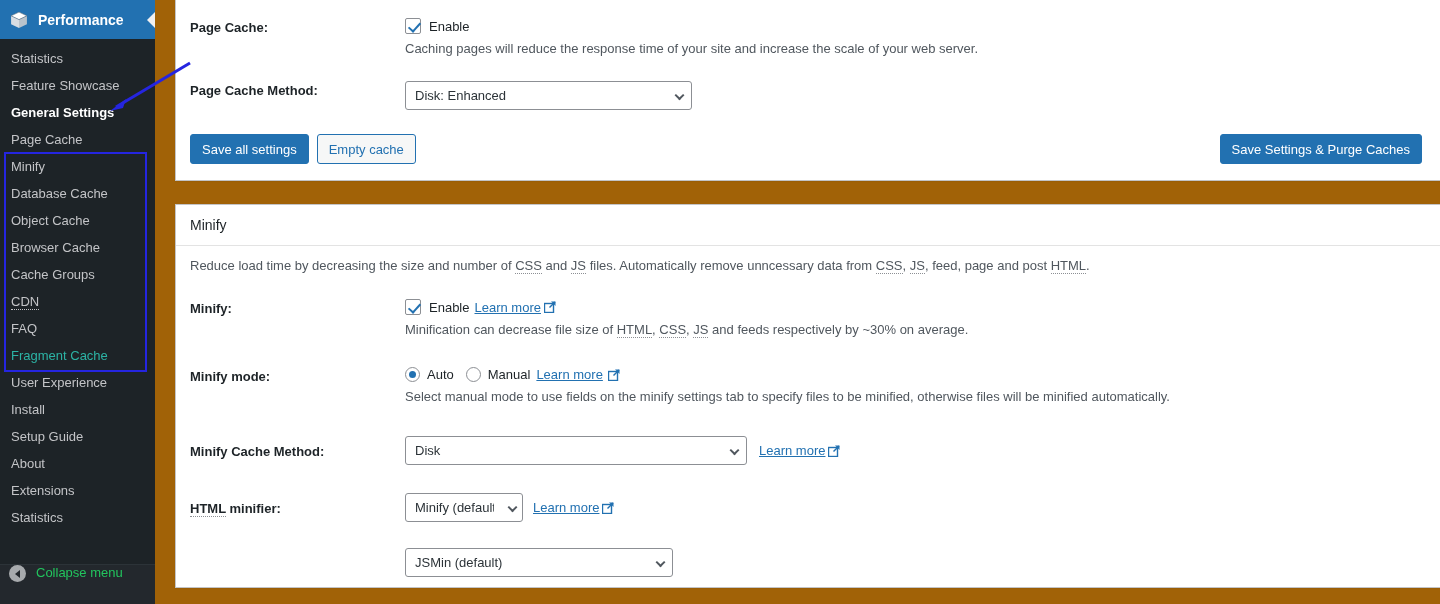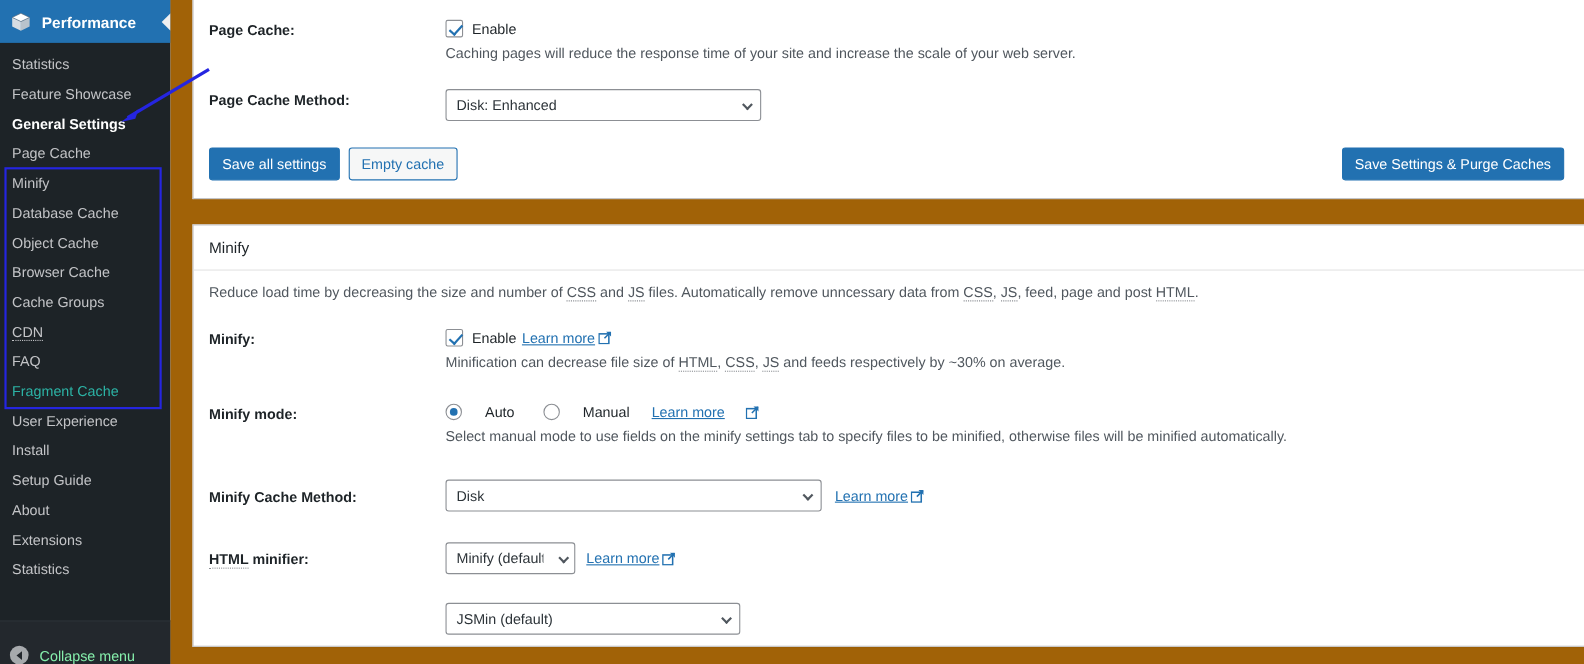--- a/index.html
+++ b/index.html
@@ -60,23 +60,23 @@
   .menu li.current { color: #fff; font-weight: 700; }
   .menu li.teal { color: #2cb3a5; }
   .menu li.red { color: #f03434; font-weight: 700; }
   .menu li.abbr span.ab { border-bottom: 1px dotted #c3c4c7; }
 
   #collapse {
     margin-top: auto;
     border-top: 1px solid #2c3338;
     background: #23282d;
     height: 40px;
-    display: flex; align-items: flex-end;
+    display: flex; align-items: flex-start;
     padding-left: 9px;
-    color: #86efac;
+    color: #22c55e;
     font-size: 13px;
     cursor: pointer;
   }
   #collapse .cbtn {
     width: 17px; height: 17px; border-radius: 50%;
     background: #a7aaad;
     margin-right: 10px;
     display: flex; align-items: center; justify-content: center;
     flex: 0 0 17px;
   }
@@ -164,21 +164,21 @@
     content: "";
     position: absolute;
     left: 4.5px; top: 0.5px;
     width: 5px; height: 10px;
     border: solid #2271b1;
     border-width: 0 2px 2px 0;
     transform: rotate(42deg);
   }
   .cb-label { font-size: 13px; color: #1d2327; }
 
-  .radio-line { display: flex; align-items: center; gap: 16px; }
+  .radio-line { display: flex; align-items: center; gap: 2px; }
   .radio {
     width: 15px; height: 15px;
     border: 1px solid #8c8f94;
     border-radius: 50%;
     background: #fff;
     position: relative;
     margin-right: 5px;
     flex: 0 0 15px;
     cursor: pointer;
   }

